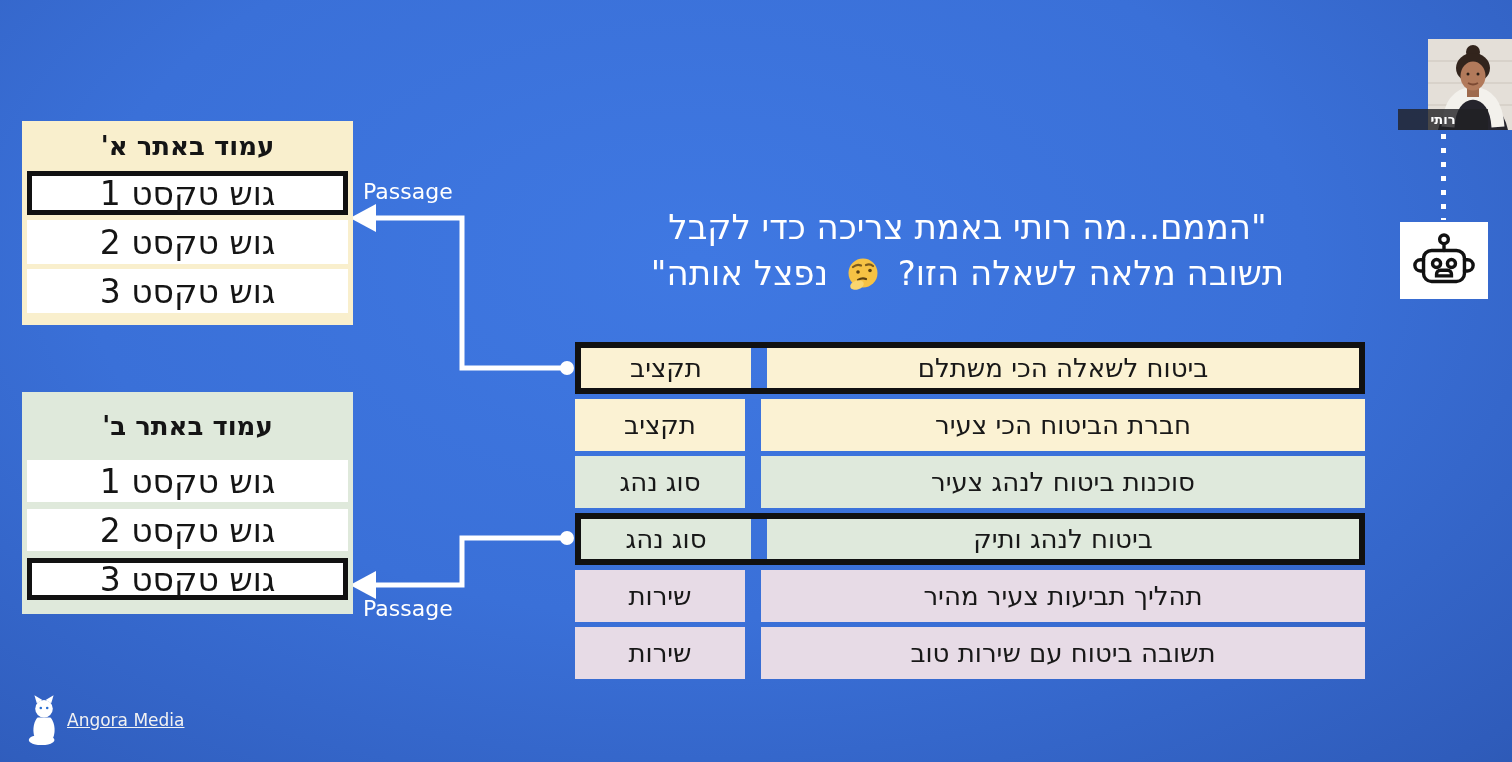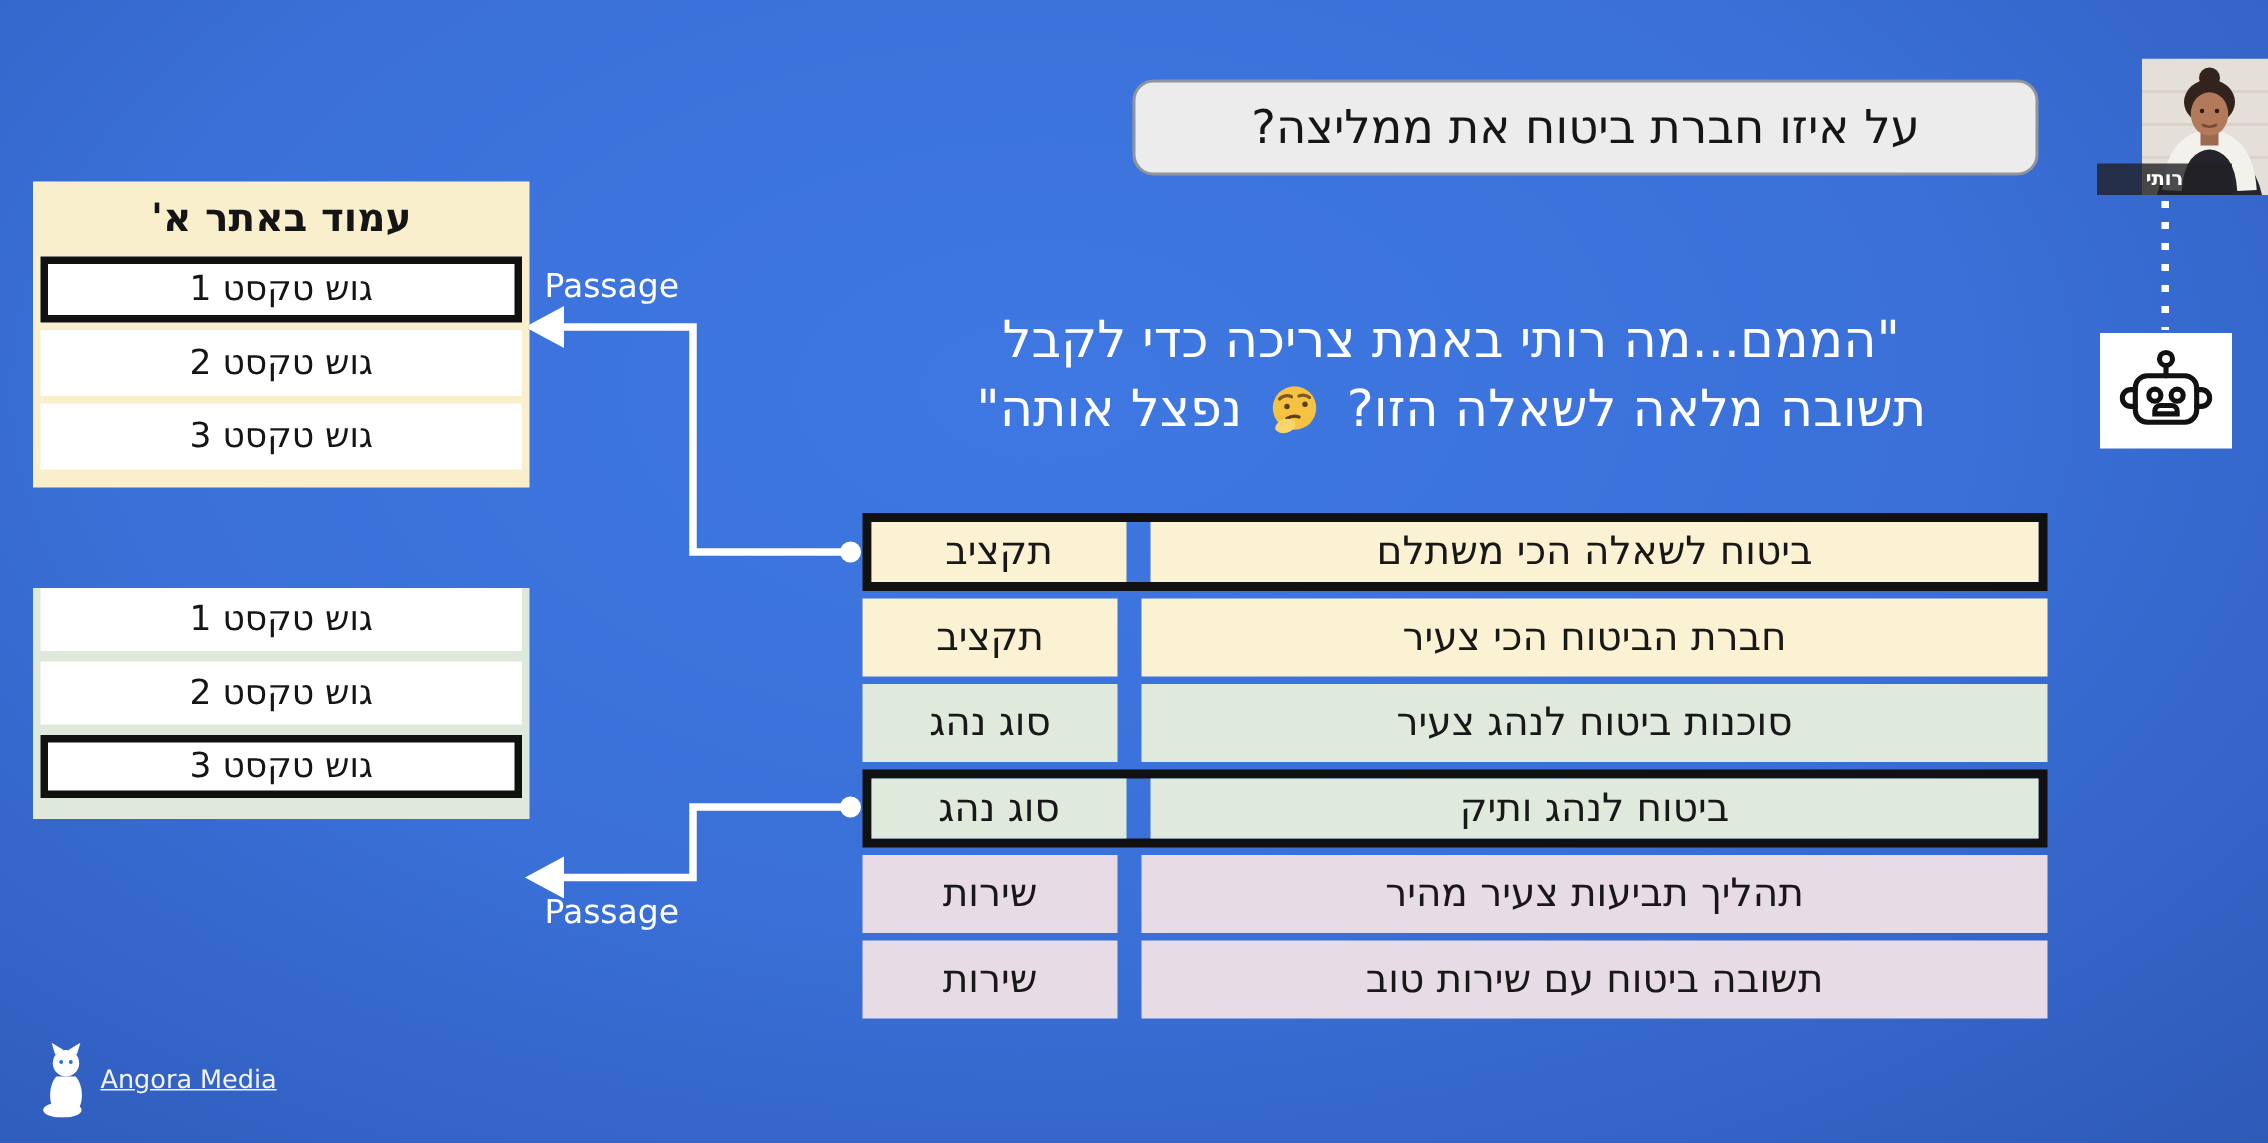--- a/index.html
+++ b/index.html
@@ -51,21 +51,21 @@
   .site-b { top: 392px; }
   .site-header {
     font-weight: bold; font-size: 26px; color: #151515; direction: rtl;
     display: flex; align-items: center; justify-content: center;
   }
   .site-a .site-header { height: 50px; }
   .site-b .site-header { height: 68px; }
   .site-row {
     background: #fff; height: 44px; margin-bottom: 5px;
     display: flex; align-items: center; justify-content: center;
-    font-size: 23px; color: #151515; direction: rtl;
+    font-size: 33px; color: #151515; direction: rtl;
   }
   .site-b .site-row { height: 42px; margin-bottom: 7px; }
   .site-row.hl { border: 5px solid #111; }
 
   
   .qtable { position: absolute; left: 575px; top: 342px; width: 790px; }
   .qrow { display: flex; gap: 16px; height: 52px; margin-bottom: 5px; }
   .qrow.hl { border: 6px solid #111; }
   .qcell {
     display: flex; align-items: center; justify-content: center;
@@ -95,23 +95,20 @@
       <path d="M567,538 H462 V585 H374"></path>
     </g>
     <g fill="#ffffff" stroke="none">
       <circle cx="567" cy="368" r="7"></circle>
       <circle cx="567" cy="538" r="7"></circle>
       <polygon points="350,218 376,204 376,232"></polygon>
       <polygon points="350,585 376,571 376,599"></polygon>
     </g>
   </svg>
 
-  <div class="bubble">
-    <span>על איזו חברת ביטוח את ממליצה?</span>
-  </div>
 
   <div class="avatar">
     <svg viewBox="0 0 90 91">
       <rect x="0" y="0" width="90" height="91" fill="#e4dfd8"></rect>
       <line x1="0" y1="22" x2="90" y2="22" stroke="#d8d2ca" stroke-width="2"></line>
       <line x1="0" y1="44" x2="90" y2="44" stroke="#d8d2ca" stroke-width="2"></line>
       <line x1="0" y1="66" x2="90" y2="66" stroke="#d8d2ca" stroke-width="2"></line>
       <path d="M10,91 Q16,62 45,60 Q74,62 80,91 Z" fill="#25242c"></path>
       <path d="M20,88 Q22,56 45,54 Q68,56 70,88" stroke="#f3f1ec" stroke-width="13" fill="none"></path>
       <rect x="39" y="44" width="12" height="14" fill="#9e6a4d"></rect>
@@ -164,20 +161,21 @@
   </div>
 
   <div class="site-table site-a" style="background: rgb(249, 239, 205);">
     <div class="site-header">עמוד באתר א'</div>
     <div class="site-row hl">גוש טקסט 1</div>
     <div class="site-row">גוש טקסט 2</div>
     <div class="site-row">גוש טקסט 3</div>
   </div>
 
   <div class="site-table site-b" style="background: rgb(223, 233, 219);">
+    <div class="site-header">עמוד באתר ב'</div>
     <div class="site-row">גוש טקסט 1</div>
     <div class="site-row">גוש טקסט 2</div>
     <div class="site-row hl">גוש טקסט 3</div>
   </div>
 
   <span class="passage" id="passage-1">Passage</span>
   <span class="passage" id="passage-2">Passage</span>
 
   <div class="qtable">
     <div class="qrow hl">

